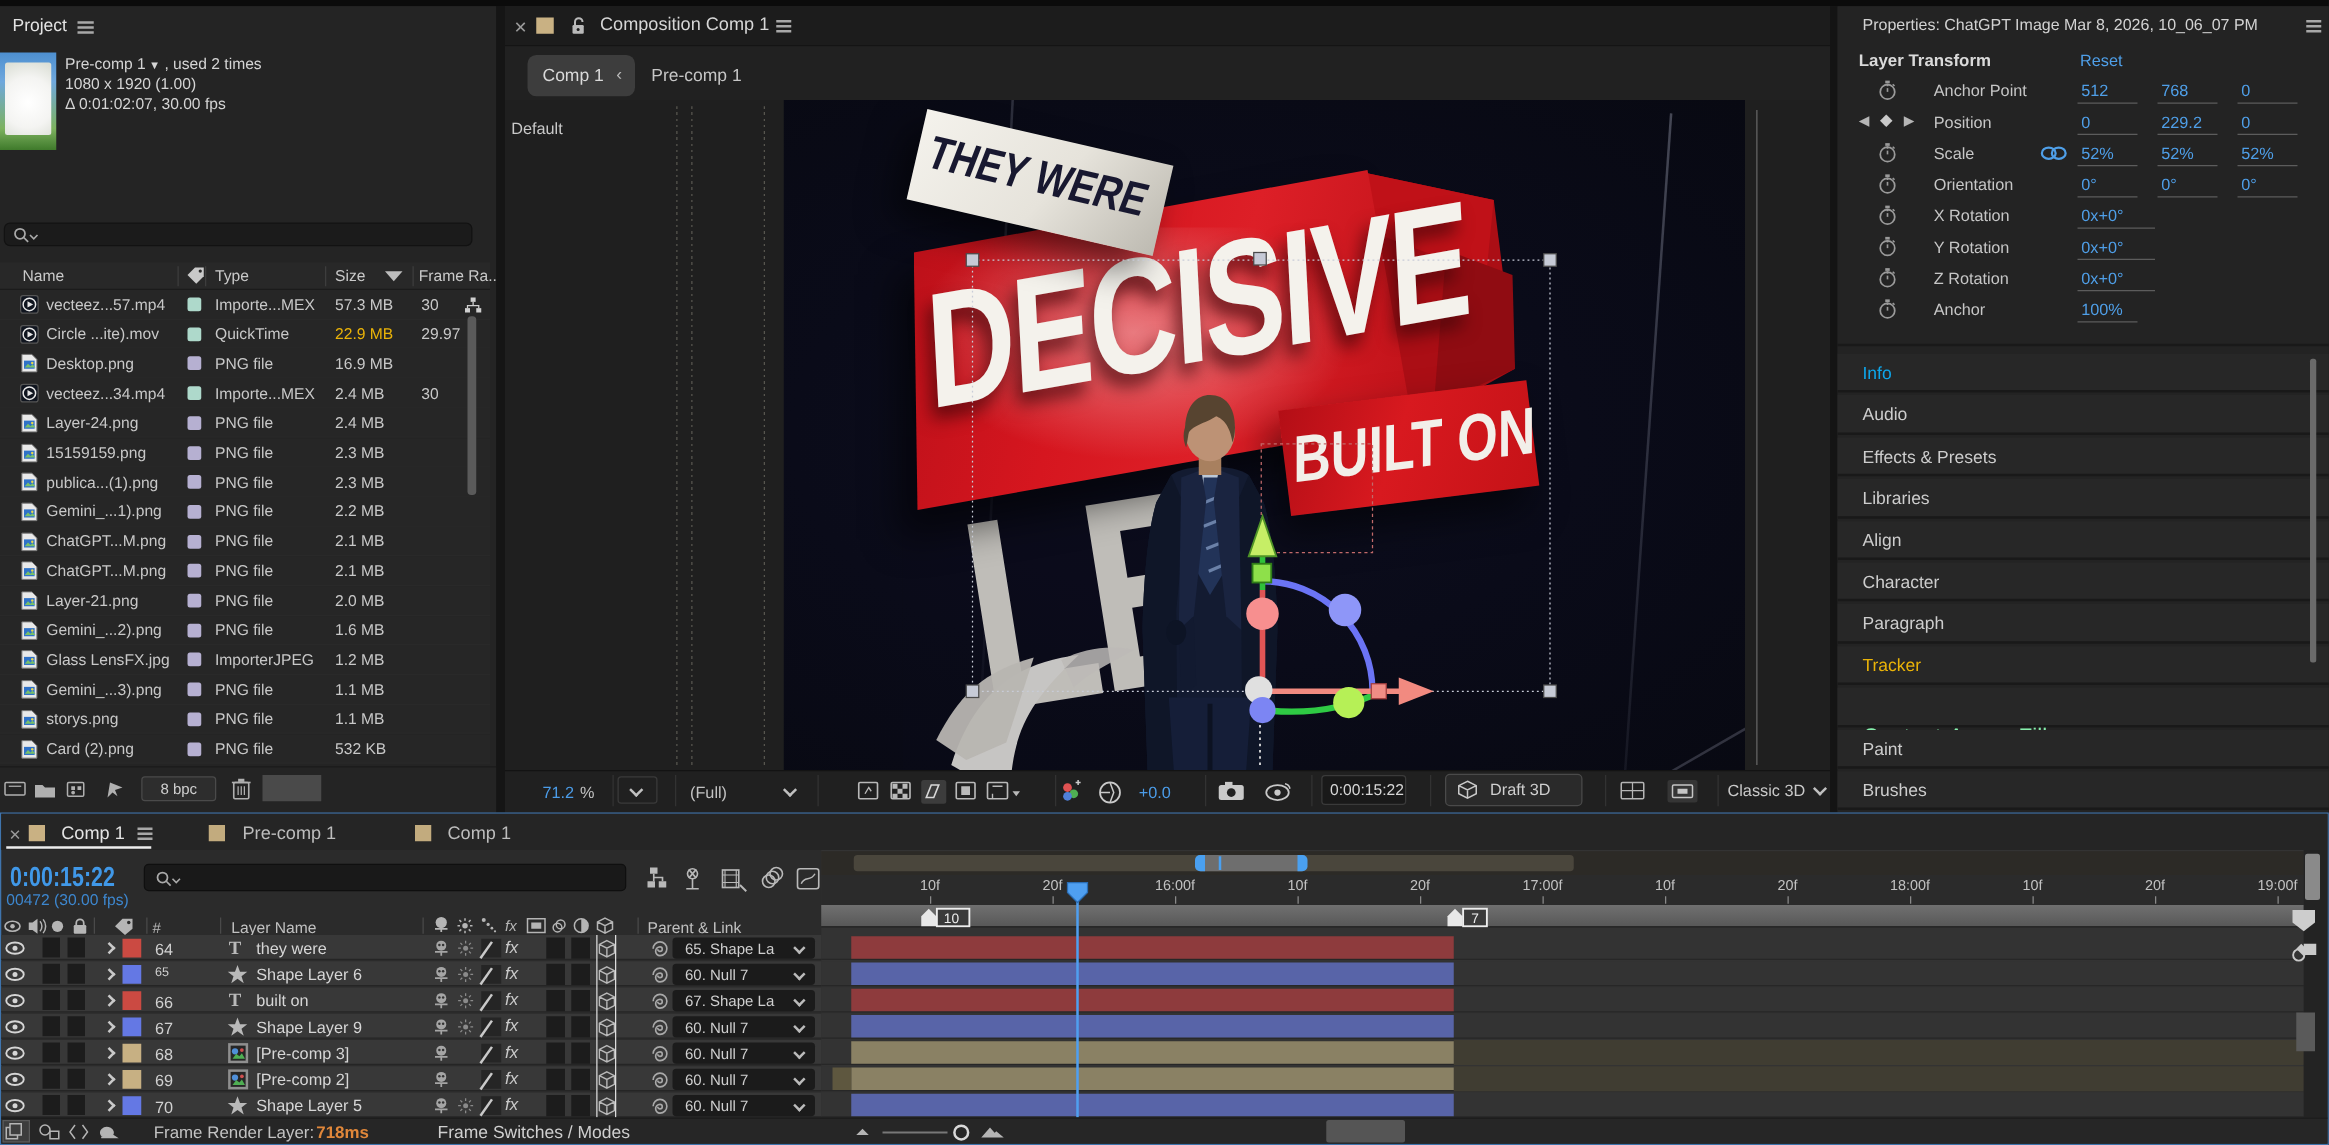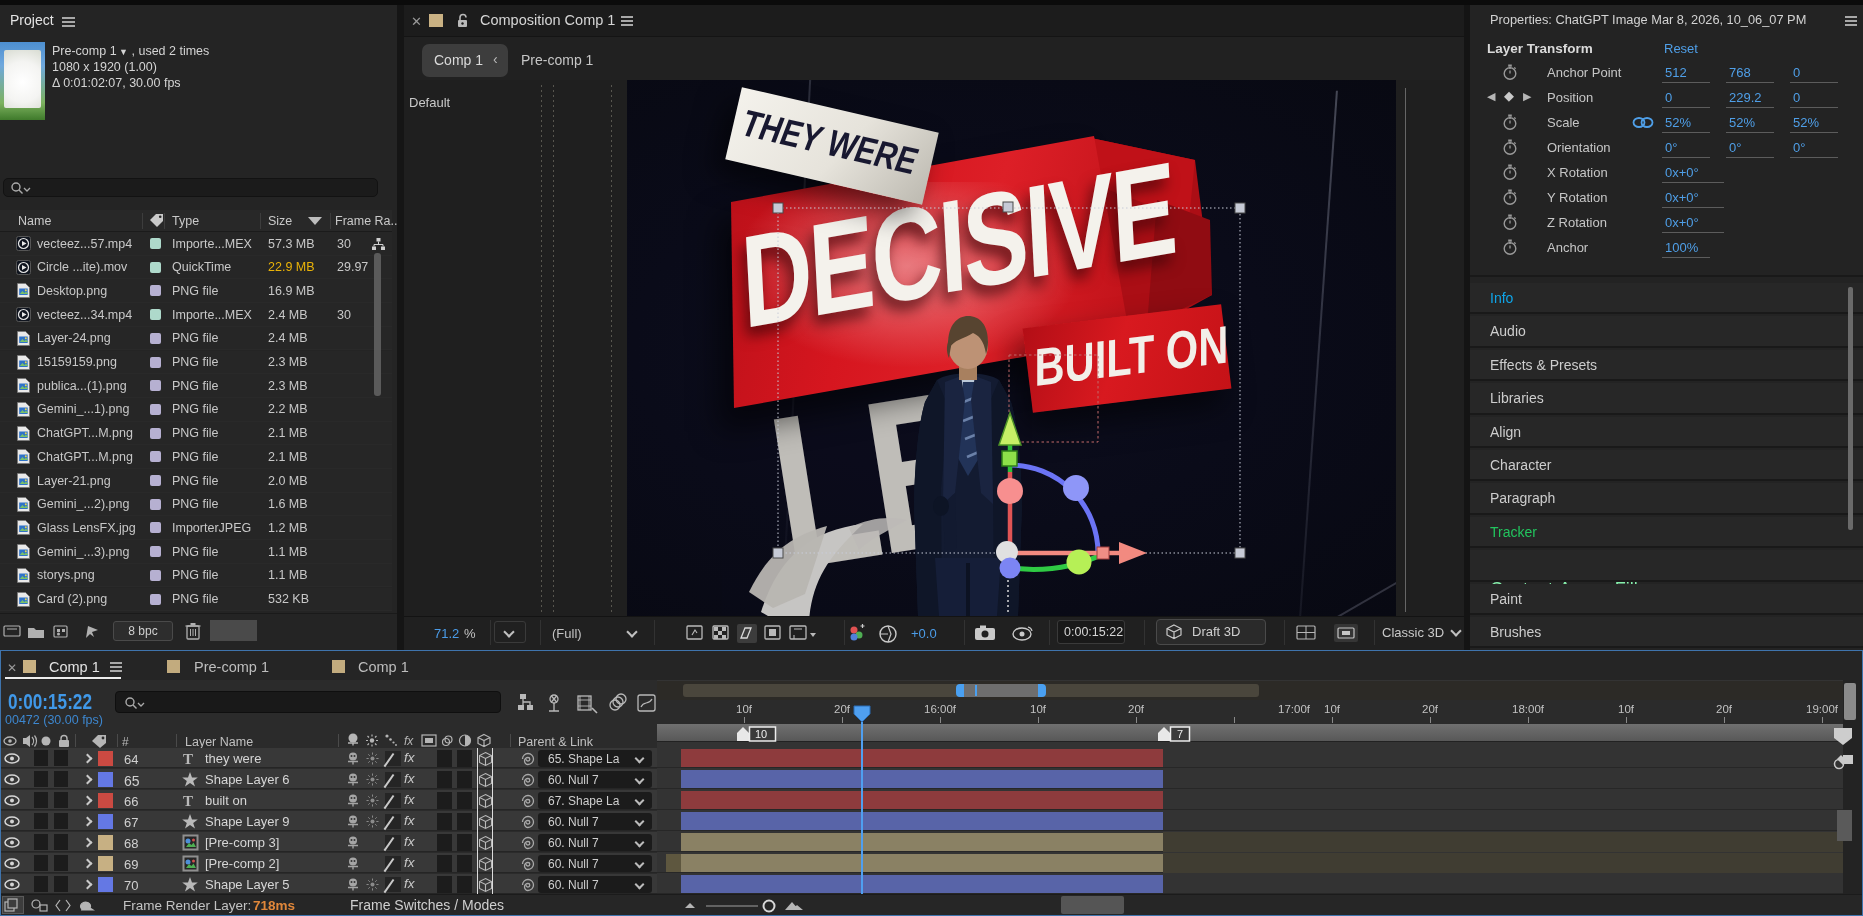--- a/index.html
+++ b/index.html
@@ -520,21 +520,21 @@
 <div class="txt" style="left:1490px;top:356.8px;font-size:14px;color:#cdcdcd">Effects &amp; Presets</div>
 <div class="abs" style="left:1470px;top:383.2px;width:393px;height:31.4px;background:#272727;border-bottom:2px solid #191919"></div>
 <div class="txt" style="left:1490px;top:390.2px;font-size:14px;color:#cdcdcd">Libraries</div>
 <div class="abs" style="left:1470px;top:416.6px;width:393px;height:31.4px;background:#272727;border-bottom:2px solid #191919"></div>
 <div class="txt" style="left:1490px;top:423.6px;font-size:14px;color:#cdcdcd">Align</div>
 <div class="abs" style="left:1470px;top:450.0px;width:393px;height:31.4px;background:#272727;border-bottom:2px solid #191919"></div>
 <div class="txt" style="left:1490px;top:457.0px;font-size:14px;color:#cdcdcd">Character</div>
 <div class="abs" style="left:1470px;top:483.4px;width:393px;height:31.4px;background:#272727;border-bottom:2px solid #191919"></div>
 <div class="txt" style="left:1490px;top:490.4px;font-size:14px;color:#cdcdcd">Paragraph</div>
 <div class="abs" style="left:1470px;top:516.8px;width:393px;height:31.4px;background:#272727;border-bottom:2px solid #191919"></div>
-<div class="txt" style="left:1490px;top:523.8px;font-size:14px;color:#22c55e">Tracker</div>
+<div class="txt" style="left:1490px;top:523.8px;font-size:14px;color:#eab308">Tracker</div>
 <div class="abs" style="left:1470px;top:550.2px;width:393px;height:31.4px;background:#272727;border-bottom:2px solid #191919"></div>
 <div class="txt" style="left:1490px;top:579px;font-size:18px;color:#86efac">Content-Aware Fill</div>
 <div class="abs" style="left:1470px;top:583.6px;width:393px;height:31.4px;background:#272727;border-bottom:2px solid #191919"></div>
 <div class="txt" style="left:1490px;top:590.6px;font-size:14px;color:#cdcdcd">Paint</div>
 <div class="abs" style="left:1470px;top:617.0px;width:393px;height:31.4px;background:#272727;border-bottom:2px solid #191919"></div>
 <div class="txt" style="left:1490px;top:624.0px;font-size:14px;color:#cdcdcd">Brushes</div>
 <div class="abs" style="left:1848px;top:287px;width:5px;height:243px;background:#6a6a6a;border-radius:2px"></div>
 <div class="abs" style="left:0;top:650px;width:1863px;height:266px;background:#2b2b2b;border:1px solid #3f74ad"></div>
 <div class="abs" style="left:1px;top:651px;width:1861px;height:29px;background:#252525"></div>
 <div class="txt" style="left:7px;top:661px;font-size:12px;color:#9a9a9a">✕</div>
@@ -656,21 +656,21 @@
 <div class="abs" style="left:636px;top:755px;width:7px;height:7px;border-right:2px solid #bbb;border-bottom:2px solid #bbb;transform:rotate(45deg)"></div>
 <div class="abs" style="left:1px;top:769px;width:656px;height:20px;background:#383838;border-bottom:1px solid #252525"></div>
 <svg class="abs" style="left:4px;top:774px" width="16" height="11" viewBox="0 0 16 11">
 <ellipse cx="8" cy="5.5" rx="7" ry="4.5" fill="none" stroke="#d5d5d5" stroke-width="1.5"></ellipse>
     <circle cx="8" cy="5.5" r="2" fill="#d5d5d5"></circle>
   </svg>
 <div class="abs" style="left:34px;top:771px;width:14px;height:16px;background:#1c1c1c"></div>
 <div class="abs" style="left:54px;top:771px;width:14px;height:16px;background:#1c1c1c"></div>
 <div class="abs" style="left:84px;top:776px;width:7px;height:7px;border-right:2px solid #c9c9c9;border-top:2px solid #c9c9c9;transform:rotate(45deg)"></div>
 <div class="abs" style="left:98px;top:772px;width:15px;height:15px;background:#6478e4"></div>
-<div class="txt" style="left:124px;top:773px;font-size:14px;color:#d0d0d0">65</div>
+<div class="txt" style="left:124px;top:773px;font-size:10px;color:#d0d0d0">65</div>
 <svg class="abs" style="left:182px;top:772px" width="16" height="15" viewBox="0 0 16 15">
 <path d="M8 0 L10 5.4 L15.8 5.4 L11.2 8.9 L13 14.5 L8 11 L3 14.5 L4.8 8.9 L0.2 5.4 L6 5.4 Z" fill="#b9b9b9"></path>
   </svg>
 <div class="txt" style="left:205px;top:772px;font-size:13px;color:#d6d6d6">Shape Layer 6</div>
 <svg class="abs" style="left:346px;top:773px" width="14" height="13" viewBox="0 0 14 13">
 <circle cx="7" cy="4.5" r="4" fill="#a5a5a5"></circle>
     <path d="M2 9.5 h10 M7 9 v3.5" stroke="#a5a5a5" stroke-width="1.4"></path>
 <circle cx="5.5" cy="4" r="1" fill="#333"></circle>
     <circle cx="8.5" cy="4" r="1" fill="#333"></circle>
   </svg>
@@ -907,21 +907,21 @@
 <div class="txt" style="left:744px;top:703px;font-size:11.5px;color:#c2c2c2;transform:translateX(-50%)">10f</div>
 <div class="abs" style="left:744px;top:717px;width:1px;height:6px;background:#8a8a8a"></div>
 <div class="txt" style="left:842px;top:703px;font-size:11.5px;color:#c2c2c2;transform:translateX(-50%)">20f</div>
 <div class="abs" style="left:842px;top:717px;width:1px;height:6px;background:#8a8a8a"></div>
 <div class="txt" style="left:940px;top:703px;font-size:11.5px;color:#c2c2c2;transform:translateX(-50%)">16:00f</div>
 <div class="abs" style="left:940px;top:717px;width:1px;height:6px;background:#8a8a8a"></div>
 <div class="txt" style="left:1038px;top:703px;font-size:11.5px;color:#c2c2c2;transform:translateX(-50%)">10f</div>
 <div class="abs" style="left:1038px;top:717px;width:1px;height:6px;background:#8a8a8a"></div>
 <div class="txt" style="left:1136px;top:703px;font-size:11.5px;color:#c2c2c2;transform:translateX(-50%)">20f</div>
 <div class="abs" style="left:1136px;top:717px;width:1px;height:6px;background:#8a8a8a"></div>
-<div class="txt" style="left:1294px;top:703px;font-size:11.5px;color:#c2c2c2;transform:translateX(-50%)">17:00f</div>
+<div class="txt" style="left:1234px;top:703px;font-size:11.5px;color:#c2c2c2;transform:translateX(-50%)">17:00f</div>
 <div class="abs" style="left:1234px;top:717px;width:1px;height:6px;background:#8a8a8a"></div>
 <div class="txt" style="left:1332px;top:703px;font-size:11.5px;color:#c2c2c2;transform:translateX(-50%)">10f</div>
 <div class="abs" style="left:1332px;top:717px;width:1px;height:6px;background:#8a8a8a"></div>
 <div class="txt" style="left:1430px;top:703px;font-size:11.5px;color:#c2c2c2;transform:translateX(-50%)">20f</div>
 <div class="abs" style="left:1430px;top:717px;width:1px;height:6px;background:#8a8a8a"></div>
 <div class="txt" style="left:1528px;top:703px;font-size:11.5px;color:#c2c2c2;transform:translateX(-50%)">18:00f</div>
 <div class="abs" style="left:1528px;top:717px;width:1px;height:6px;background:#8a8a8a"></div>
 <div class="txt" style="left:1626px;top:703px;font-size:11.5px;color:#c2c2c2;transform:translateX(-50%)">10f</div>
 <div class="abs" style="left:1626px;top:717px;width:1px;height:6px;background:#8a8a8a"></div>
 <div class="txt" style="left:1724px;top:703px;font-size:11.5px;color:#c2c2c2;transform:translateX(-50%)">20f</div>

